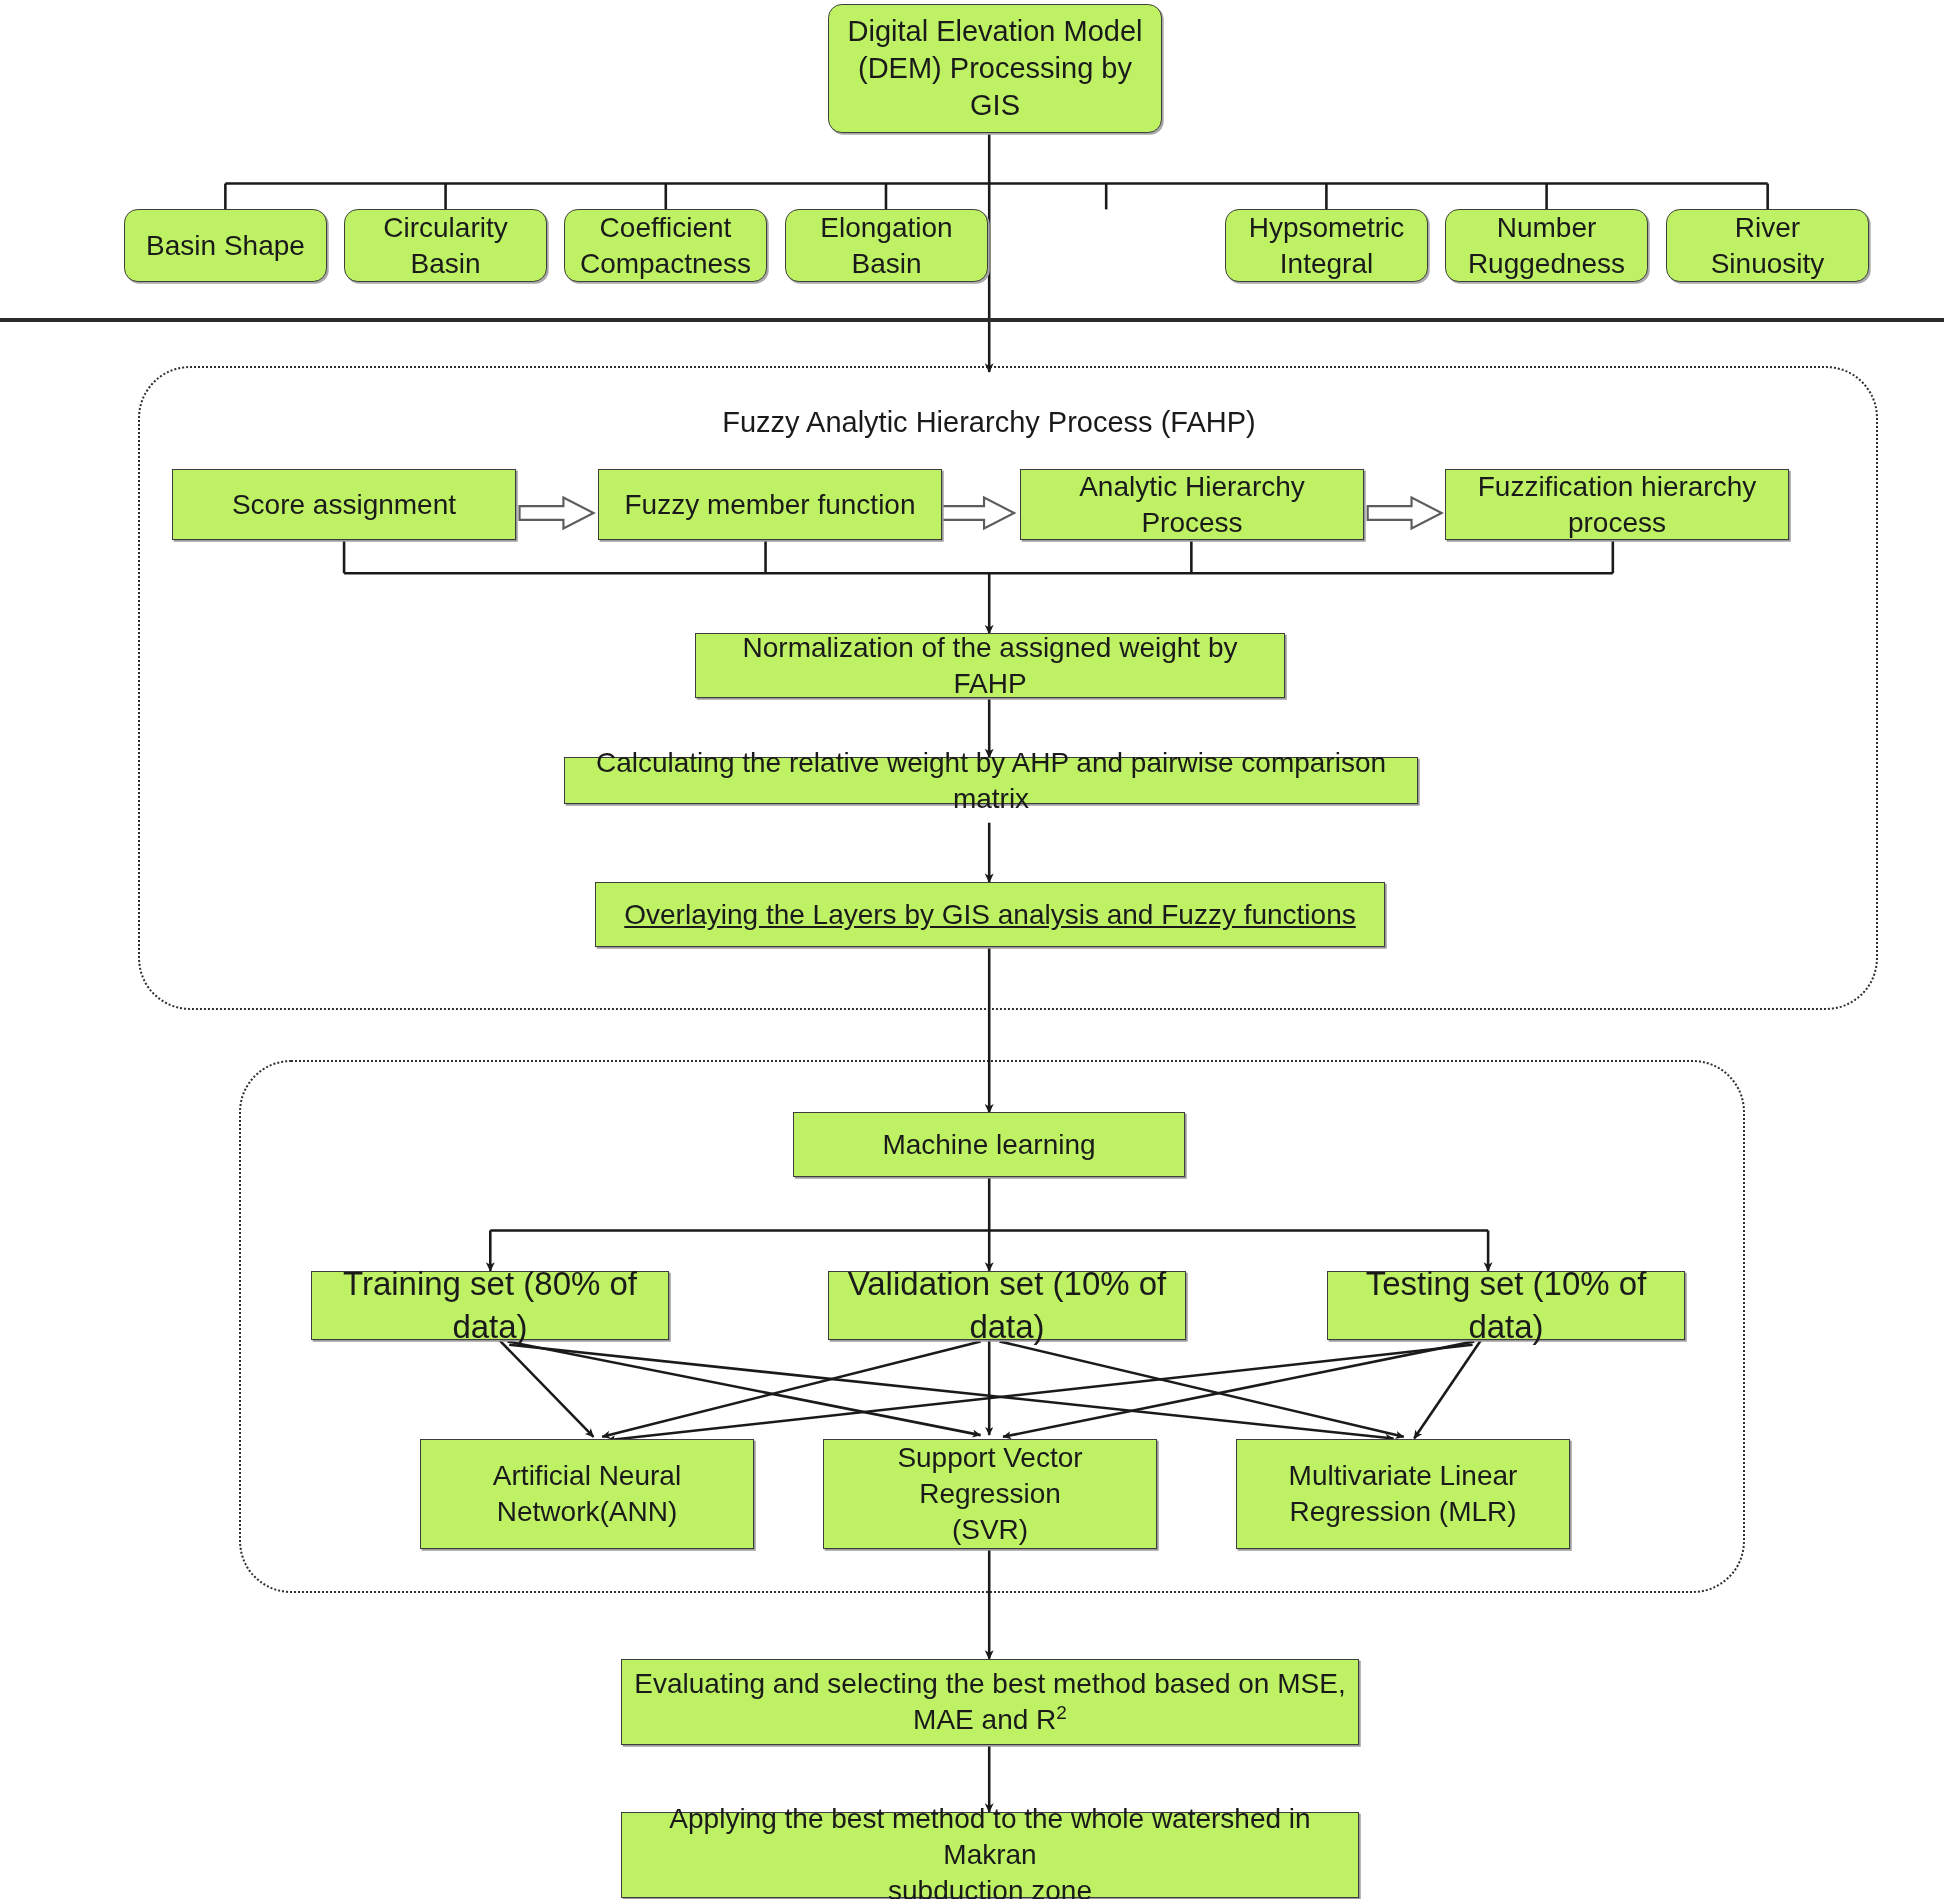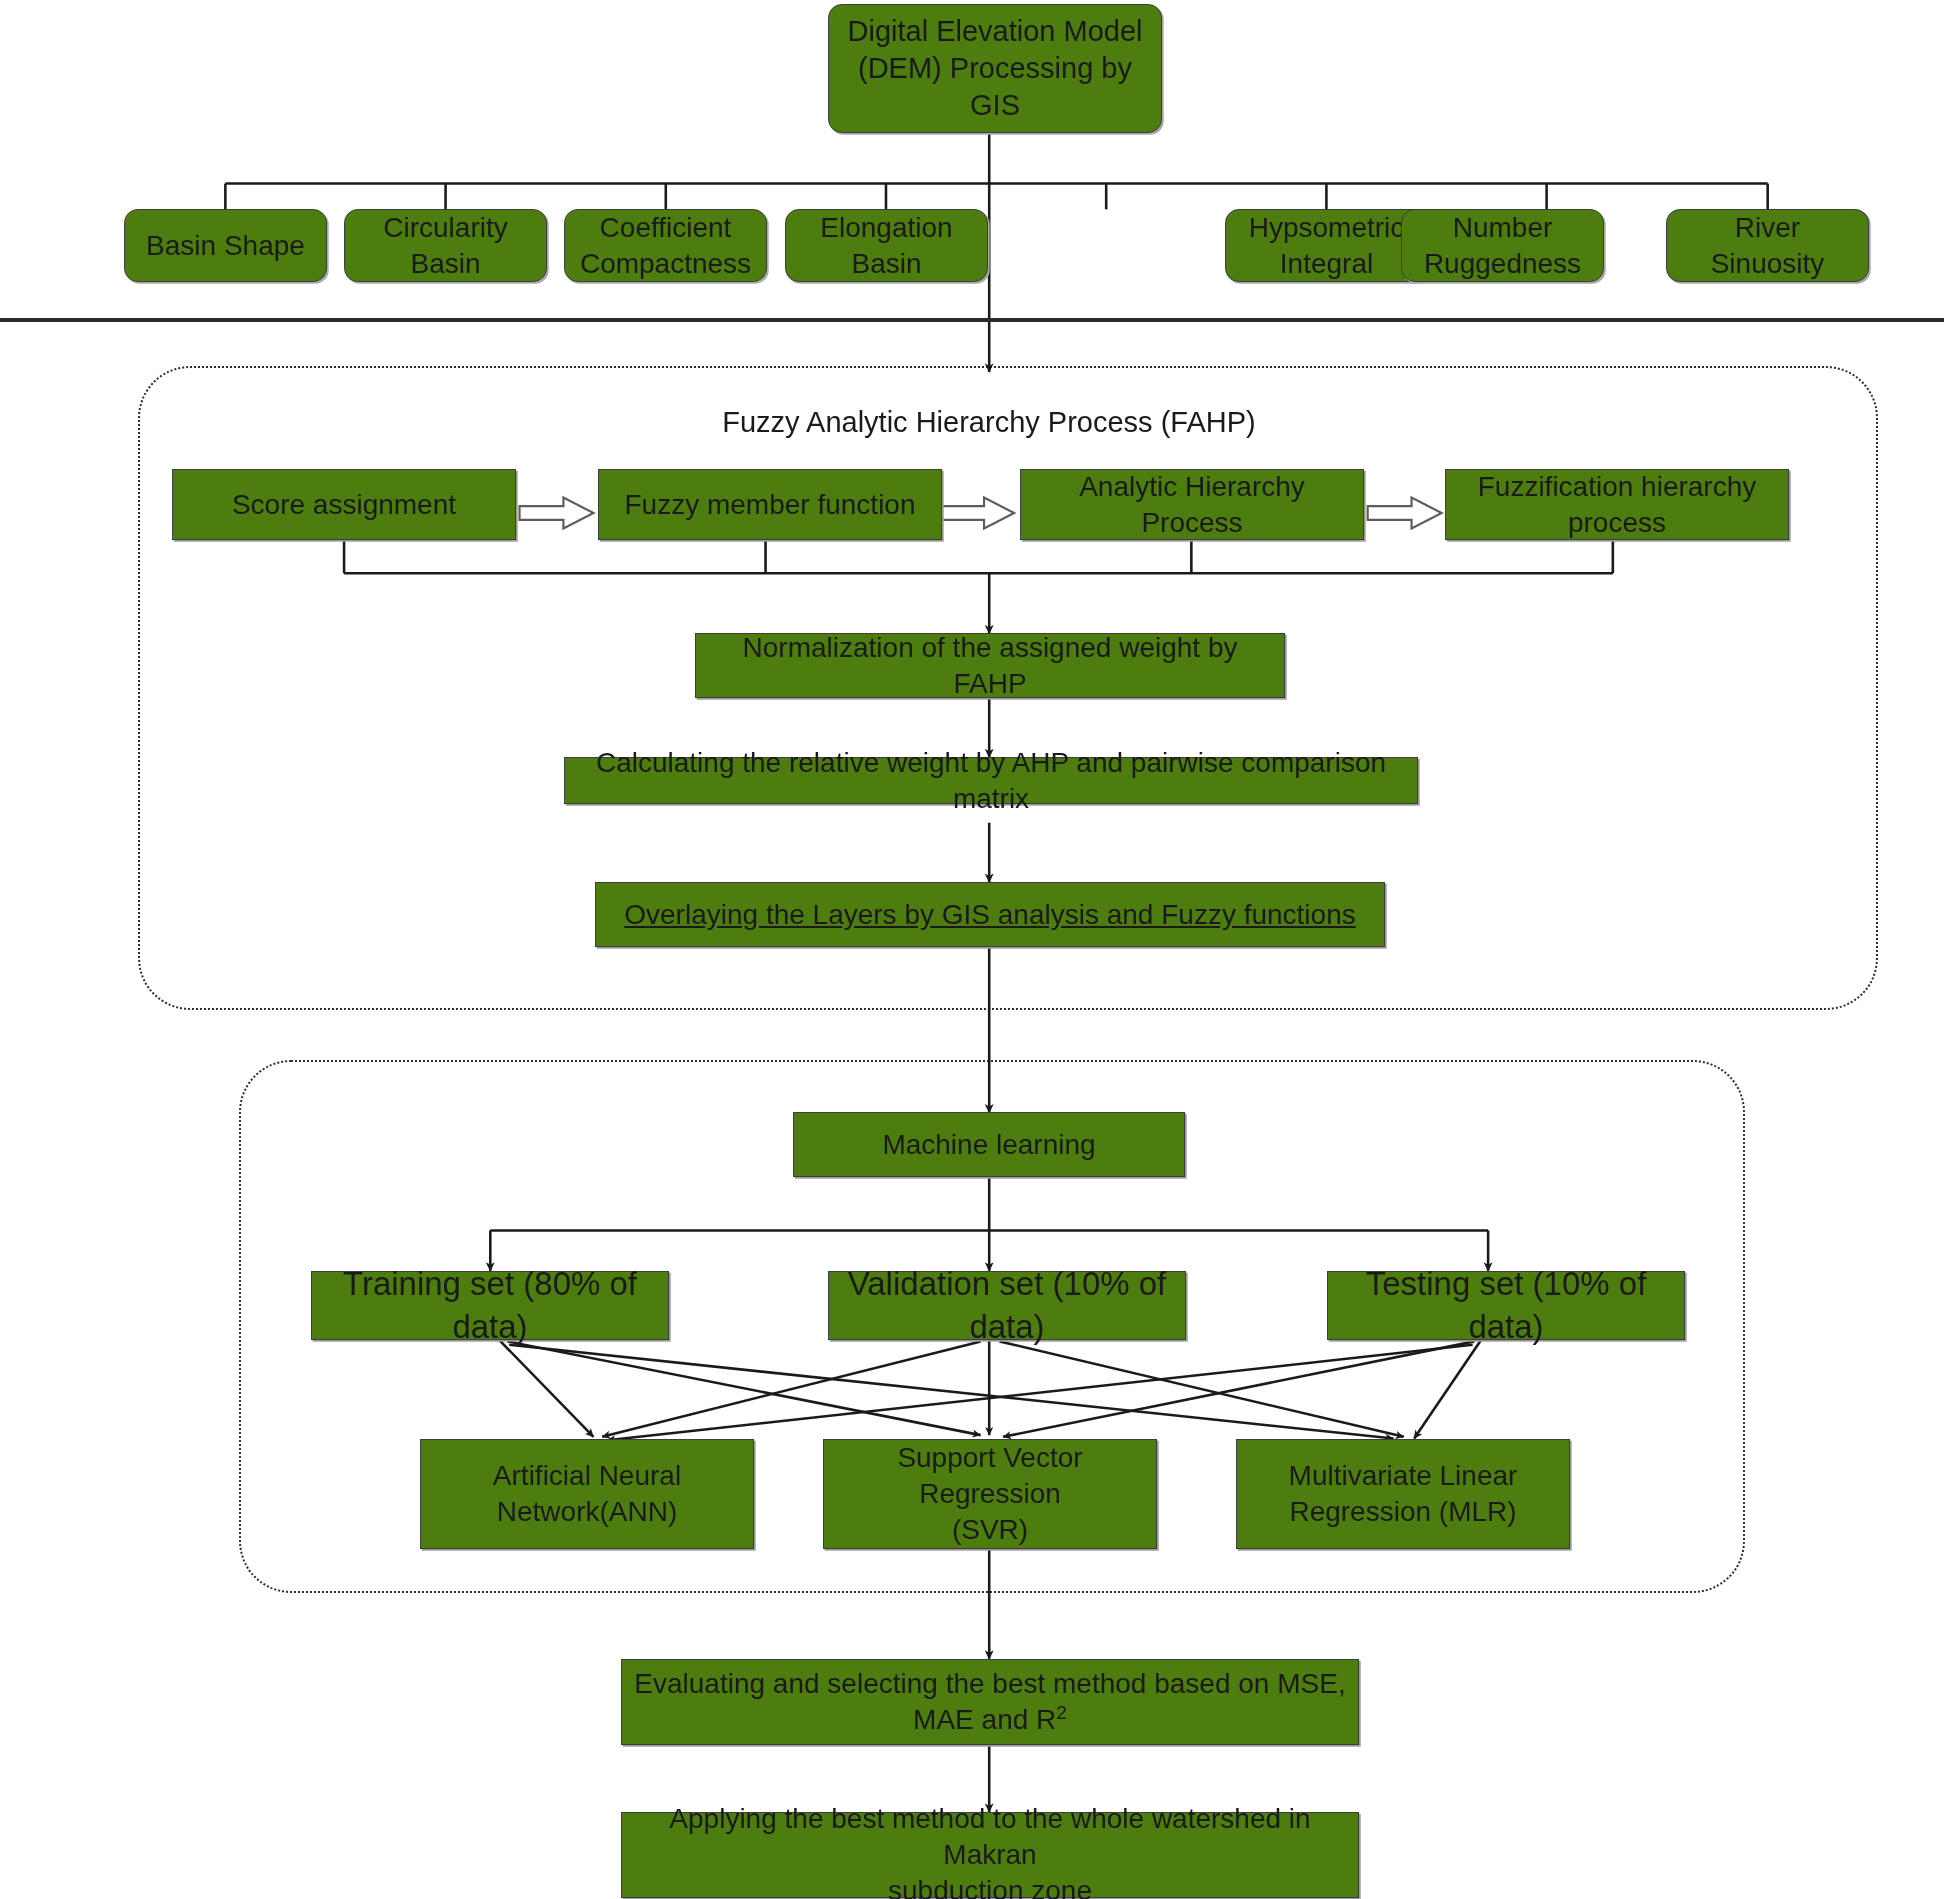--- a/index.html
+++ b/index.html
@@ -16,21 +16,21 @@
     position: relative;
     width: 1944px;
     height: 1900px;
     background: #ffffff;
     overflow: hidden;
   }
   
   .node {
     position: absolute;
     box-sizing: border-box;
-    background: #4d7c0f;
+    background: #bef264;
     border: 1.7px solid #3d3d3d;
     display: flex;
     align-items: center;
     justify-content: center;
     text-align: center;
     line-height: 1.28;
     padding: 3.4px 8.6px;
     z-index: 6;
     box-shadow: 1.7px 1.7px 0 0 #9a9a9a;
   }
@@ -187,21 +187,21 @@
   </div>
   <div class="node rounded fs-33" style="left:785px; top:209px; width:203px; height:73px;">
     <span class="txt">Elongation Basin</span>
   </div>
   <div class="node rounded fs-33" style="left:1225px; top:209px; width:203px; height:73px;">
     <span class="txt">
       <span>Hypsometric</span><br>
       <span>Integral</span>
     </span>
   </div>
-  <div class="node rounded fs-33" style="left:1401px; top:209px; width:203px; height:73px;">
+  <div class="node rounded fs-33" style="left:1445px; top:209px; width:203px; height:73px;">
     <span class="txt">
       <span>Number</span><br>
       <span>Ruggedness</span>
     </span>
   </div>
   <div class="node rounded fs-33" style="left:1666px; top:209px; width:203px; height:73px;">
     <span class="txt">River Sinuosity</span>
   </div>
 
   <div class="divider" style="top:318px;">

